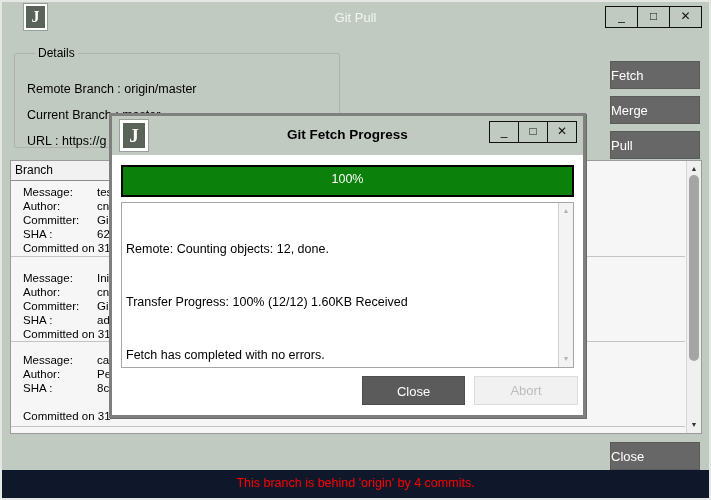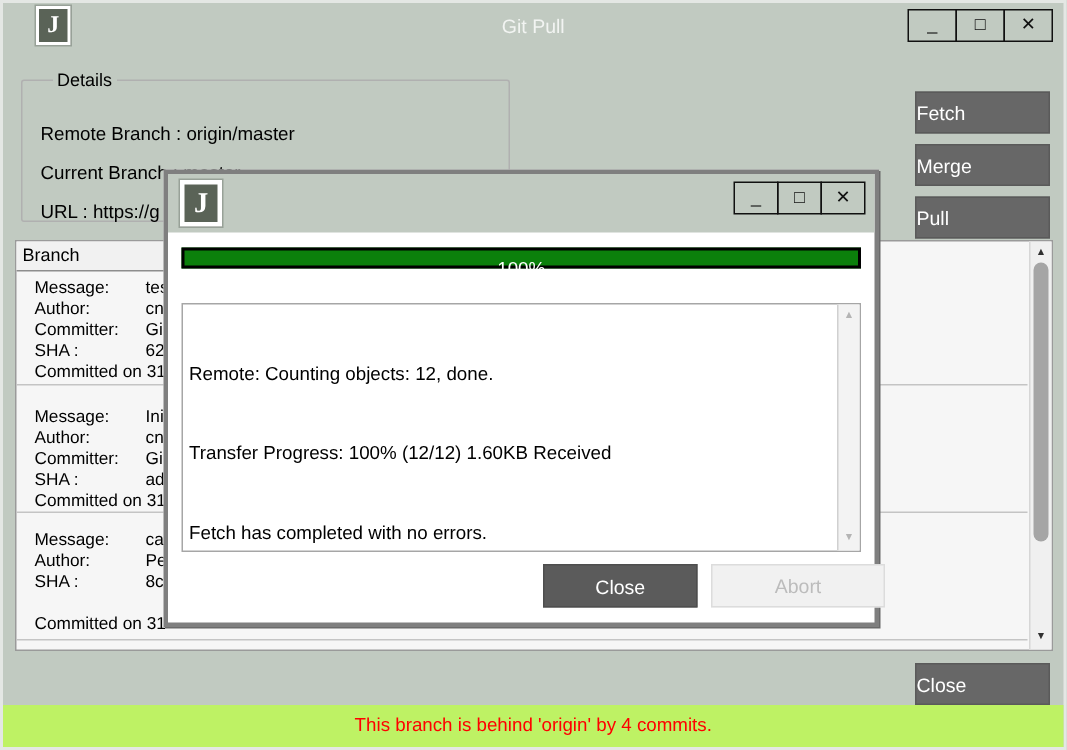--- a/index.html
+++ b/index.html
@@ -86,21 +86,21 @@
   .sb-arrow.up { top: 0; }
   .sb-arrow.down { bottom: 0; }
   .sb-thumb {
     position: absolute; left: 2px; right: 2px; top: 14px; height: 186px;
     background: #a5a5a5; border-radius: 6px;
   }
   
   #btn-main-close { top: 440px; }
   .status-strip {
     position: absolute; left: 0; right: 0; top: 468px; height: 28px;
-    background: #bef264;
+    background: #0f172a;
   }
   .status-text {
     position: absolute; left: 0; right: 0; top: 6px; text-align: center;
     color: #ff0000; font-size: 12.5px;
   }
   
   .modal {
     position: absolute; left: 107px; top: 111px; width: 477px; height: 305px;
     background: #ffffff; border: 3px solid #7f7f7f;
     box-shadow: 1px 1px 0 #6a6a6a;
@@ -113,42 +113,42 @@
     color: #fff; font-family: "Liberation Serif", serif; font-weight: bold;
     font-size: 19px; text-align: center; line-height: 25px;
   }
   .modal-title {
     position: absolute; left: 0; right: 0; top: 11px; text-align: center;
     font-size: 13.5px; font-weight: bold; color: #000;
   }
   .modal .win-controls { right: 6px; top: 5px; }
   .modal .win-btn { width: 30px; }
   .progress-bar {
-    position: absolute; left: 9px; top: 49px; width: 453px; height: 14px;
+    position: absolute; left: 9px; top: 49px; width: 453px; height: 32px;
     background: #0b800b; border: 2px solid #000000;
     color: #ffffff; font-size: 12.5px; text-align: center; line-height: 24px;
   }
   .log-area {
     position: absolute; left: 9px; top: 86px; width: 453px; height: 166px;
     background: #ffffff; border: 1px solid #a6a6a6;
   }
   .log-lines { position: absolute; left: 4px; top: 2px; right: 20px; }
   .log-line { font-size: 12.5px; line-height: 17px; color: #000; white-space: nowrap; overflow: hidden; margin-top: 36px; }
   .log-scrollbar {
     position: absolute; right: 0; top: 0; bottom: 0; width: 15px;
     background: #f3f3f3; border-left: 1px solid #d0d0d0;
   }
   .log-scrollbar .sb-arrow { color: #b4b4b4; }
   .modal-btn-close {
     position: absolute; left: 250px; top: 260px; width: 103px; height: 29px;
     background: #5b5b5b; color: #fff; font-size: 13px; text-align: center; line-height: 29px;
     border: 1px solid #4e4e4e;
   }
   .modal-btn-abort {
-    position: absolute; left: 362px; top: 260px; width: 116px; height: 29px;
+    position: absolute; left: 362px; top: 260px; width: 104px; height: 29px;
     background: #f1f1f1; color: #bcbcbc; font-size: 13px; text-align: center; line-height: 27px;
     border: 1px solid #dcdcdc;
   }
 </style>
 </head>
 <body>
 
 <div class="window">
 
   <div class="main-titlebar">
@@ -211,20 +211,21 @@
   </div>
 
   <div class="btn-dark" id="btn-main-close">Close</div>
   <div class="status-strip">
     <div class="status-text">This branch is behind 'origin' by 4 commits.</div>
   </div>
 
   <div class="modal">
     <div class="modal-titlebar">
       <div class="modal-icon">J</div>
+      <div class="modal-title">Git Fetch Progress</div>
       <div class="win-controls">
         <div class="win-btn">_</div>
         <div class="win-btn">□</div>
         <div class="win-btn">✕</div>
       </div>
     </div>
 
     <div class="progress-bar">100%</div>
 
     <div class="log-area">

